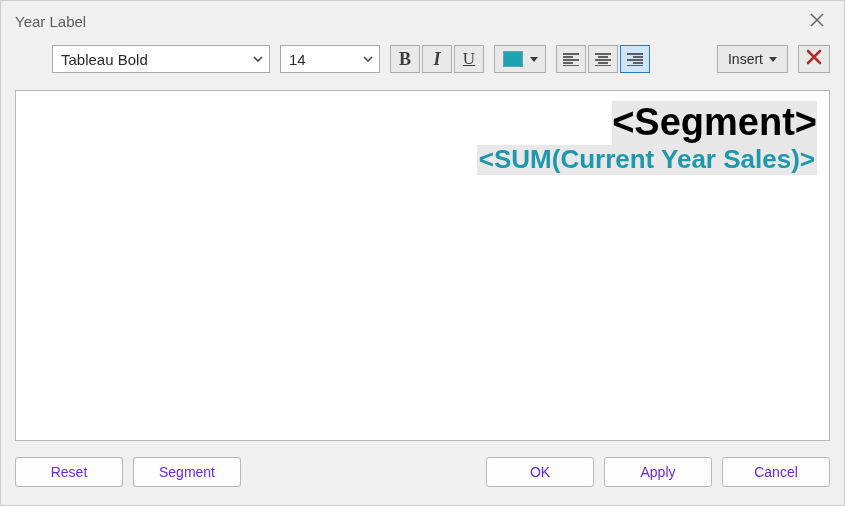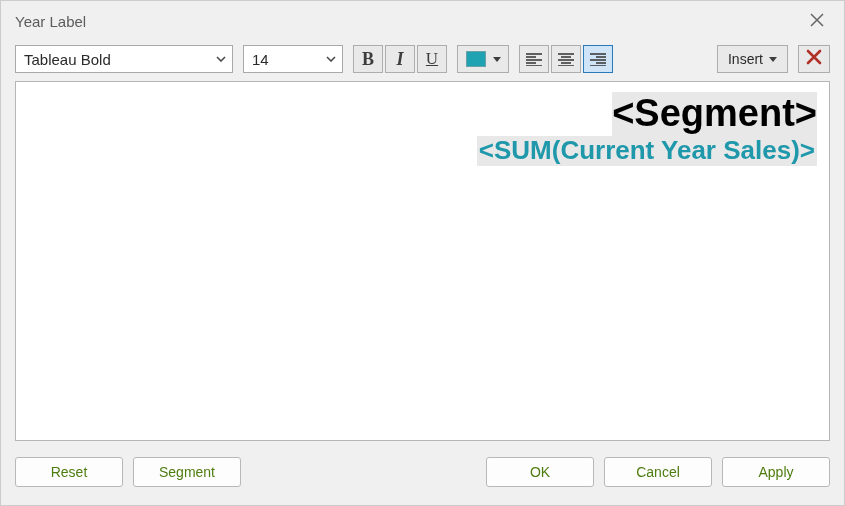--- a/index.html
+++ b/index.html
@@ -28,22 +28,23 @@
   .titlebar .close {
     width:34px; height:26px;
     display:flex; align-items:center; justify-content:center;
     color:#555; stroke:#555;
     cursor:default;
   }
   .titlebar .close svg { width:14px; height:14px; }
 
   .toolbar {
     display:flex; align-items:center;
-    padding:6px 14px 8px 14px;
+    padding:6px 14px 17px 14px;
     gap:10px;
+    margin-left:37px;
   }
   .combo {
     display:flex; align-items:center;
     background:#fff;
     border:1px solid #a9a9a9;
     height:28px;
     font-size:15px;
     color:#2a2a2a;
   }
   .combo.font { width:218px; }
@@ -157,21 +158,21 @@
     gap:10px;
   }
   .footer .spacer { flex:1; }
   .dlg-btn {
     background:#fdfdfd;
     border:1px solid #b8b8b8;
     border-radius:3px;
     height:30px;
     min-width:108px;
     font-size:14px;
-    color:#4d7c0f;
+    color:#6d28d9;
     display:flex; align-items:center; justify-content:center;
   }
 </style>
 </head>
 <body>
 
 <div class="dialog">
 
   <div class="titlebar">
     <span class="title">Year Label</span>
@@ -288,20 +289,20 @@
       <span>Reset</span>
     </div>
     <div class="dlg-btn">
       <span>Segment</span>
     </div>
     <div class="spacer"></div>
     <div class="dlg-btn">
       <span>OK</span>
     </div>
     <div class="dlg-btn">
+      <span>Apply</span>
+    </div>
+    <div class="dlg-btn">
       <span>Cancel</span>
     </div>
-    <div class="dlg-btn">
-      <span>Apply</span>
-    </div>
   </div>
 
 </div>
 
 </body></html>

